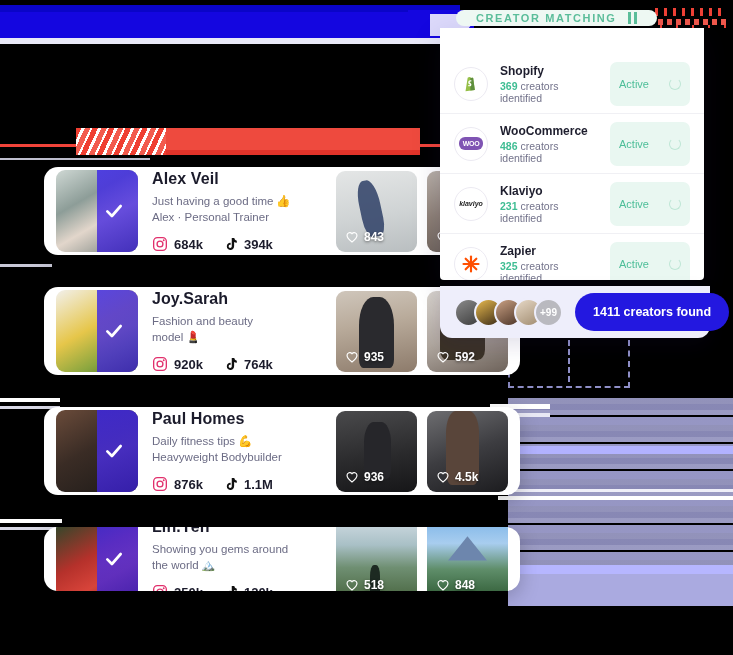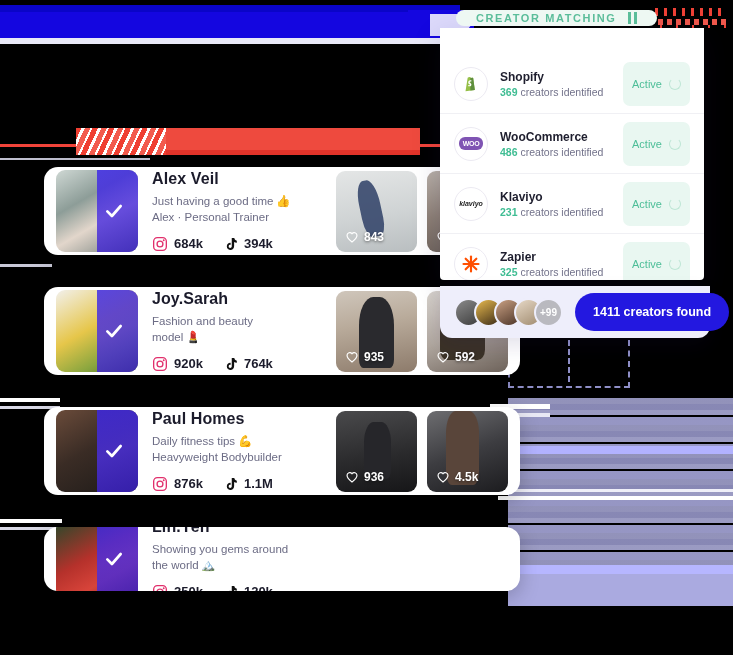--- a/index.html
+++ b/index.html
@@ -195,21 +195,21 @@
   .info { flex: 1 1 auto; min-width: 0; }
   .c-name {
     font-size: 16px; font-weight: bold; color: #1b1b2b;
     letter-spacing: .1px; margin-bottom: 6px;
   }
   .c-desc {
     font-size: 11.5px; color: #6c6c85; line-height: 1.35;
     margin-bottom: 10px;
   }
   .c-stats { display: flex; align-items: center; gap: 20px; }
-  .stat { display: flex; align-items: center; gap: 6px; }
+  .stat { display: flex; align-items: flex-end; gap: 6px; }
   .stat-val { font-size: 13px; font-weight: bold; color: #1b1b2b; }
   .thumbs { display: flex; gap: 10px; flex: 0 0 auto; }
   .thumb {
     position: relative;
     width: 81px; height: 81px;
     border-radius: 9px;
     overflow: hidden;
   }
   .thumb .likes {
     position: absolute; left: 9px; bottom: 8px;
@@ -260,21 +260,21 @@
   .p-name { font-size: 12px; font-weight: bold; color: #1e1e2e; margin-bottom: 2px; }
   .p-sub { font-size: 10.5px; color: #72728a; }
   .p-sub b { color: #3fbd93; font-weight: bold; }
   .p-badge {
     flex: 0 0 auto;
     background: #e9f7f1;
     color: #4dbe98;
     font-size: 11px;
     border-radius: 7px;
     padding: 16px 9px;
-    display: flex; align-items: center; gap: 7px;
+    display: flex; align-items: center; gap: 20px;
   }
   .spinner {
     width: 12px; height: 12px; border-radius: 50%;
     border: 1.6px solid #bfe6d6;
     border-top-color: transparent;
   }
 
   .panel-foot {
     position: absolute; left: 440px; top: 286px;
     width: 270px; height: 52px;
@@ -547,20 +547,42 @@
           <span class="stat-val">250k</span>
         </div>
         <div class="stat">
           <svg width="15" height="16" viewBox="0 0 24 24">
             <path d="M15 2.5h3.1c.3 2.3 1.7 3.9 4 4.2v3.1c-1.6.1-3-.3-4.3-1.2v6.6c0 4.1-3.1 6.6-6.5 6.3-3.1-.3-5.3-2.9-5.2-6 .1-3.2 2.9-5.6 6.1-5.3v3.2c-1.5-.4-2.9.5-3.1 2-.2 1.4.8 2.7 2.3 2.8 1.5.1 2.6-1 2.6-2.6V2.5z" fill="#111"></path>
           </svg>
           <span class="stat-val">120k</span>
         </div>
       </div>
     </div>
+    <div class="thumbs">
+      <div class="thumb">
+        <div style="position:absolute;inset:0;background:linear-gradient(180deg,#cfdbe2 0%,#a9c0c6 32%,#6f8f72 60%,#48653f 100%);"></div>
+        <div style="position:absolute;left:42%;top:58%;width:12%;height:34%;background:#1d2a22;border-radius:40% 40% 10% 10%;"></div>
+        <div class="likes">
+          <svg width="14" height="14" viewBox="0 0 24 24">
+              <path d="M12 20.5S3.5 15 3.5 9.2a4.7 4.7 0 0 1 8.5-2.8 4.7 4.7 0 0 1 8.5 2.8C20.5 15 12 20.5 12 20.5z" fill="none" stroke="#fff" stroke-width="2"></path>
+            </svg>
+          <span>518</span>
+        </div>
+      </div>
+      <div class="thumb">
+        <div style="position:absolute;inset:0;background:linear-gradient(180deg,#7fb6e8 0%,#a8cdef 30%,#5f8e6a 62%,#2e5a33 100%);"></div>
+        <div style="position:absolute;left:26%;top:22%;width:48%;height:30%;background:#6d86ad;clip-path:polygon(50% 0,100% 100%,0 100%);"></div>
+        <div class="likes">
+          <svg width="14" height="14" viewBox="0 0 24 24">
+              <path d="M12 20.5S3.5 15 3.5 9.2a4.7 4.7 0 0 1 8.5-2.8 4.7 4.7 0 0 1 8.5 2.8C20.5 15 12 20.5 12 20.5z" fill="none" stroke="#fff" stroke-width="2"></path>
+            </svg>
+          <span>848</span>
+        </div>
+      </div>
+    </div>
   </div>
 
   <div class="blk-patch" style="left:520px;top:155px;width:213px;height:185px;"></div>
   <div class="blk-patch" style="left:704px;top:28px;width:29px;height:130px;"></div>
 
   <div class="panel">
     <div style="height:26px;"></div>
 
     <div class="prow">
       <div class="logo">

